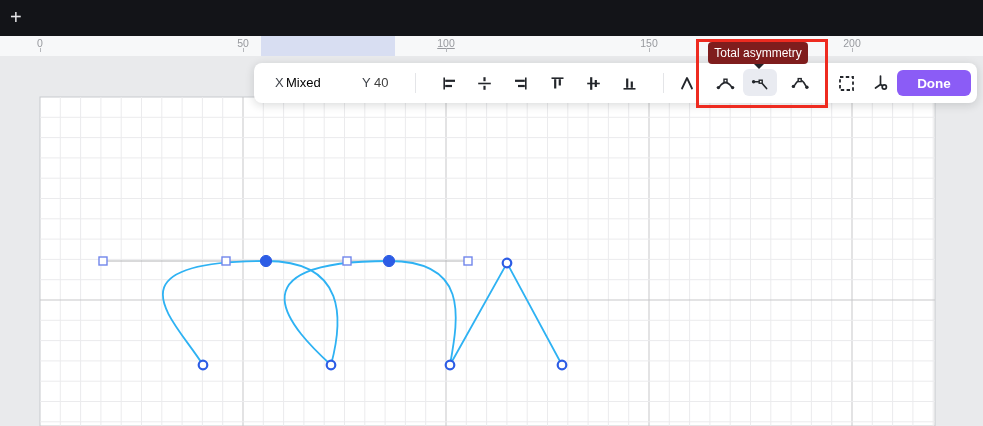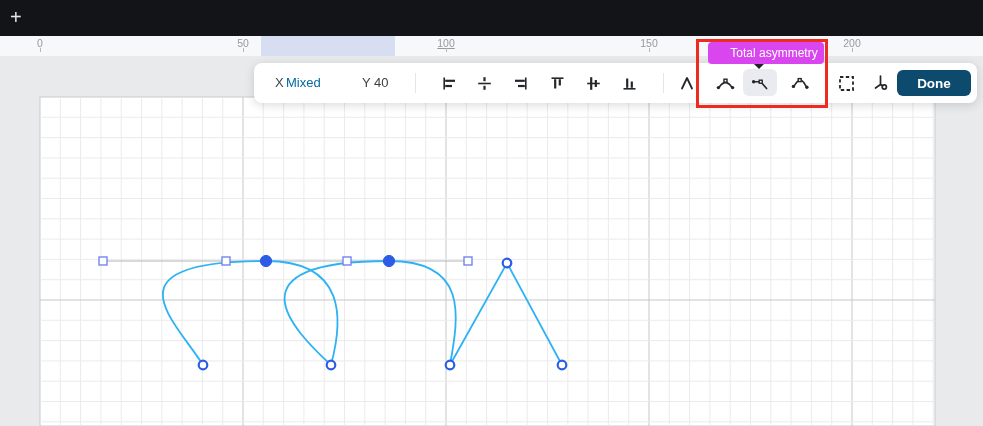--- a/index.html
+++ b/index.html
@@ -17,32 +17,32 @@
   .ruler-tick{position:absolute;top:12px;width:1px;height:4px;background:#b5b7bb;}
 
   
   #vector-canvas{position:absolute;left:0;top:0;width:983px;height:426px;z-index:1;}
 
   
   .toolbar{position:absolute;left:254px;top:63px;width:723px;height:40px;background:#ffffff;border-radius:8px;
            box-shadow:0 2px 10px rgba(20,22,26,.16);z-index:30;}
   .tb-text{position:absolute;top:0;height:40px;line-height:40px;font-size:13px;}
   .lbl{color:#3f434a;}
-  .muted{color:#0369a1;}
+  .muted{color:#000000;}
   .val{color:#404040;}
   .tb-divider{position:absolute;top:10px;width:1px;height:20px;background:#e4e5e8;}
   .tb-icon{position:absolute;top:8px;width:24px;height:24px;display:flex;align-items:center;justify-content:center;cursor:pointer;border-radius:5px;}
   .tb-icon svg{display:block;}
   .pill{position:absolute;left:489px;top:6px;width:34px;height:27px;background:#e9ebf1;border-radius:6px;}
-  .done-btn{position:absolute;left:643px;top:7px;width:74px;height:26px;background:#0c4a6e;color:#ffffff;
+  .done-btn{position:absolute;left:643px;top:7px;width:74px;height:26px;background:#8b5cf6;color:#ffffff;
             border:none;border-radius:6px;font-size:13.5px;font-weight:700;font-family:"Liberation Sans",sans-serif;cursor:pointer;}
 
   
-  .tooltip{position:absolute;left:708px;top:42px;width:100px;height:22px;background:#d946ef;color:#fff;
-           border-radius:4px;font-size:12px;line-height:22px;text-align:center;z-index:40;padding-left:16px;}
+  .tooltip{position:absolute;left:708px;top:42px;width:100px;height:22px;background:#7f1d1d;color:#fff;
+           border-radius:4px;font-size:12px;line-height:22px;text-align:center;z-index:40;}
   .tooltip-caret{position:absolute;left:46px;bottom:-5px;width:0;height:0;border-left:5px solid transparent;
                  border-right:5px solid transparent;border-top:5px solid #232429;}
 
   
   .red-box{position:absolute;left:696px;top:39px;width:126px;height:63px;border:3px solid #ee2b20;z-index:50;pointer-events:none;}
 </style>
 </head>
 <body>
 
 <div id="stage">

